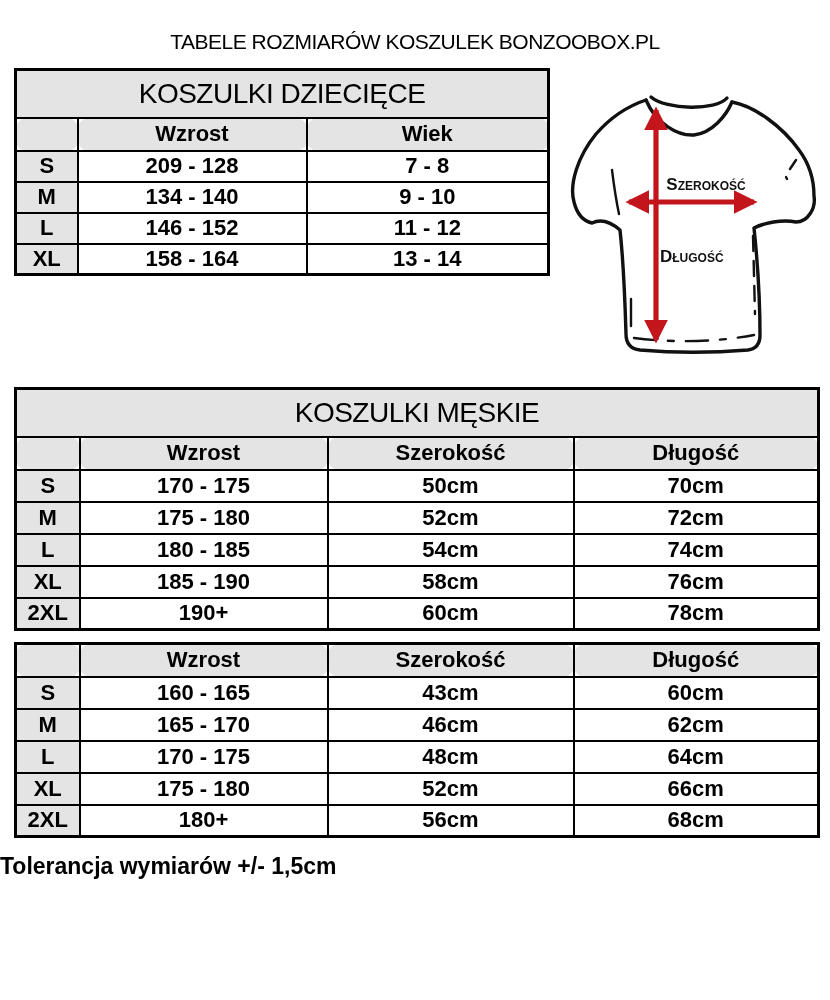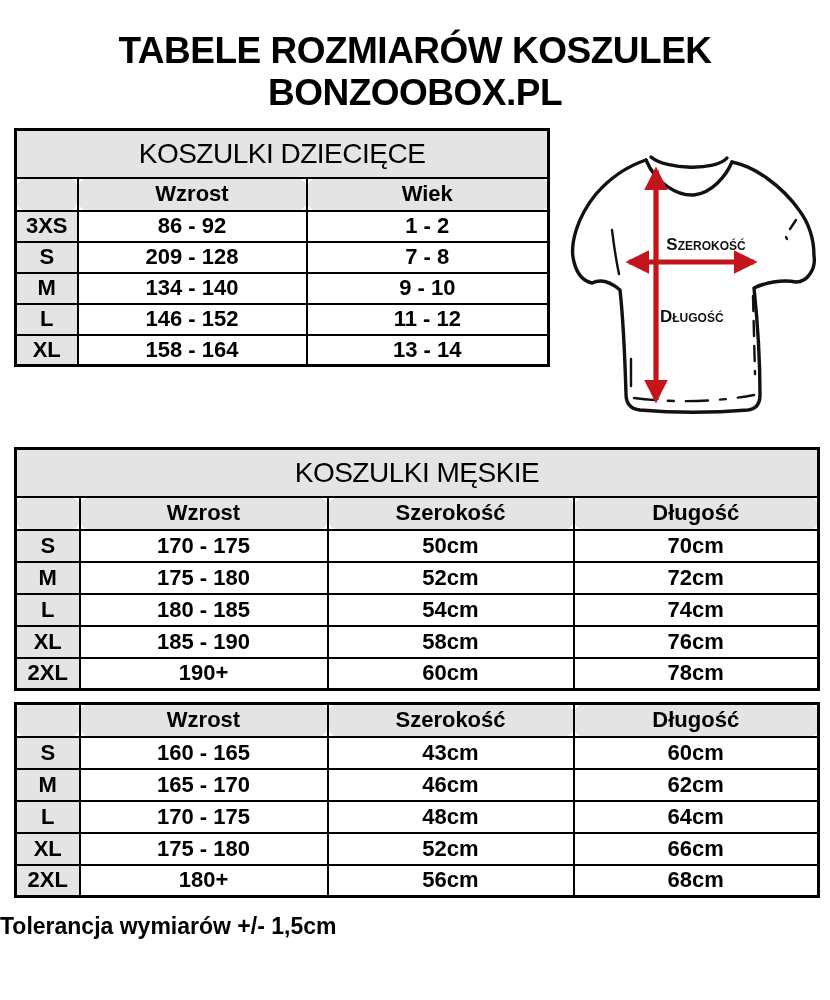--- a/index.html
+++ b/index.html
@@ -7,22 +7,22 @@
     width: 830px; height: 1000px;
     background: #ffffff;
     font-family: "Liberation Sans", "DejaVu Sans", sans-serif;
     font-stretch: condensed;
     color: #000;
     overflow: hidden;
   }
   .page-title {
     margin: 30px 0 14px 0;
     text-align: center;
-    font-size: 37px;
-    font-weight: 700;
+    font-size: 21px;
+    font-weight: 400;
     letter-spacing: -0.5px;
   }
   .top-section {
     display: flex;
     align-items: flex-start;
     margin-left: 14px;
   }
   table {
     border-collapse: collapse;
     table-layout: fixed;
@@ -84,25 +84,20 @@
         <col style="width:242px">
       </colgroup>
     <tbody>
         <tr>
       <td class="table-title-cell" colspan="3">KOSZULKI DZIECIĘCE</td>
     </tr>
     <tr>
       <th class="col-header"></th>
       <th class="col-header">Wzrost</th>
       <th class="col-header">Wiek</th>
-    </tr>
-    <tr>
-      <td class="size-cell">3XS</td>
-      <td class="value-cell">86 - 92</td>
-      <td class="value-cell">1 - 2</td>
     </tr>
     <tr>
       <td class="size-cell">S</td>
       <td class="value-cell">209 - 128</td>
       <td class="value-cell">7 - 8</td>
     </tr>
     <tr>
       <td class="size-cell">M</td>
       <td class="value-cell">134 - 140</td>
       <td class="value-cell">9 - 10</td>

